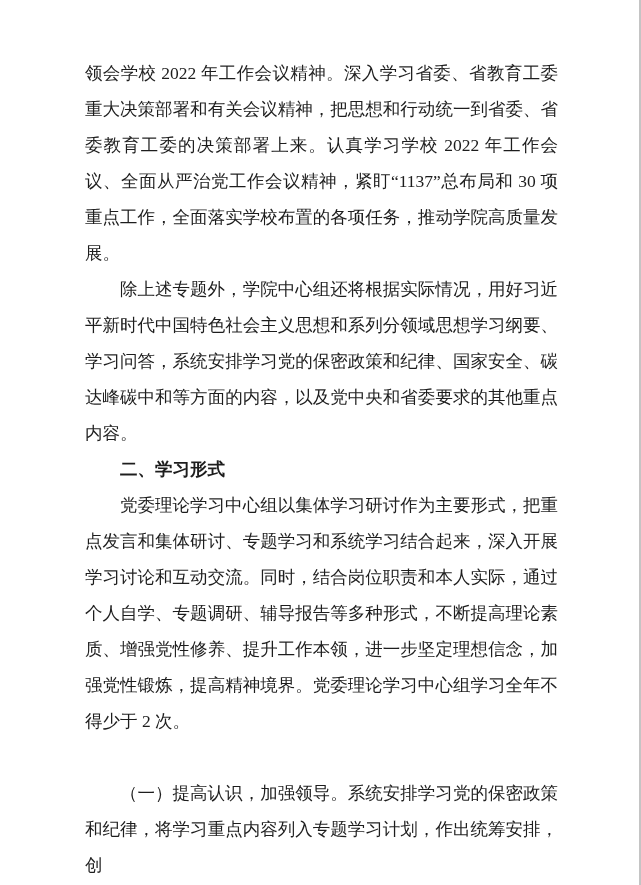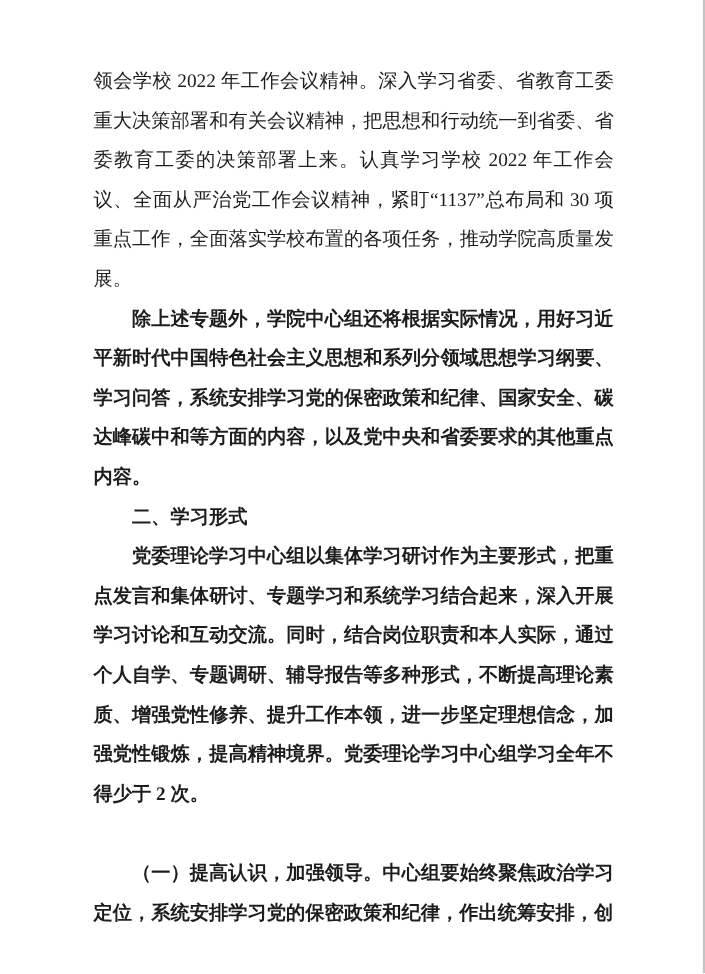--- a/index.html
+++ b/index.html
@@ -35,21 +35,20 @@
     text-align: justify;
     text-align-last: left;
     text-justify: inter-character;
   }
   .content p {
     margin: 0;
     padding: 0;
   }
   .content p.indent {
     text-indent: 2em;
-    font-weight: bold;
   }
   .content h2.heading {
     margin: 0;
     padding: 0;
     font-size: 17.5px;
     line-height: 36px;
     font-weight: 700;
     text-indent: 2em;
     text-align: right;
   }
@@ -68,19 +67,19 @@
 
     <p class="body indent">除上述专题外，学院中心组还将根据实际情况，用好习近平新时代中国特色社会主义思想和系列分领域思想学习纲要、学习问答，系统安排学习党的保密政策和纪律、国家安全、碳达峰碳中和等方面的内容，以及党中央和省委要求的其他重点内容。</p>
 
     <h2 class="heading">二、学习形式</h2>
 
     <p class="body indent">党委理论学习中心组以集体学习研讨作为主要形式，把重点发言和集体研讨、专题学习和系统学习结合起来，深入开展学习讨论和互动交流。同时，结合岗位职责和本人实际，通过个人自学、专题调研、辅导报告等多种形式，不断提高理论素质、增强党性修养、提升工作本领，进一步坚定理想信念，加强党性锻炼，提高精神境界。党委理论学习中心组学习全年不得少于 2 次。</p>
 
     <div class="blank-line"></div>
 
 
-    <p class="body indent">（一）提高认识，加强领导。中心组要始终聚焦政治学习定位，系统安排学习党的保密政策和纪律，作出统筹安排，创</p>
+    <p class="body indent">（一）提高认识，加强领导。系统安排学习党的保密政策和纪律，将学习重点内容列入专题学习计划，作出统筹安排，创</p>
 
   </div>
 
   <div class="page-edge-right"></div>
 
 </div>
 
 </body></html>

